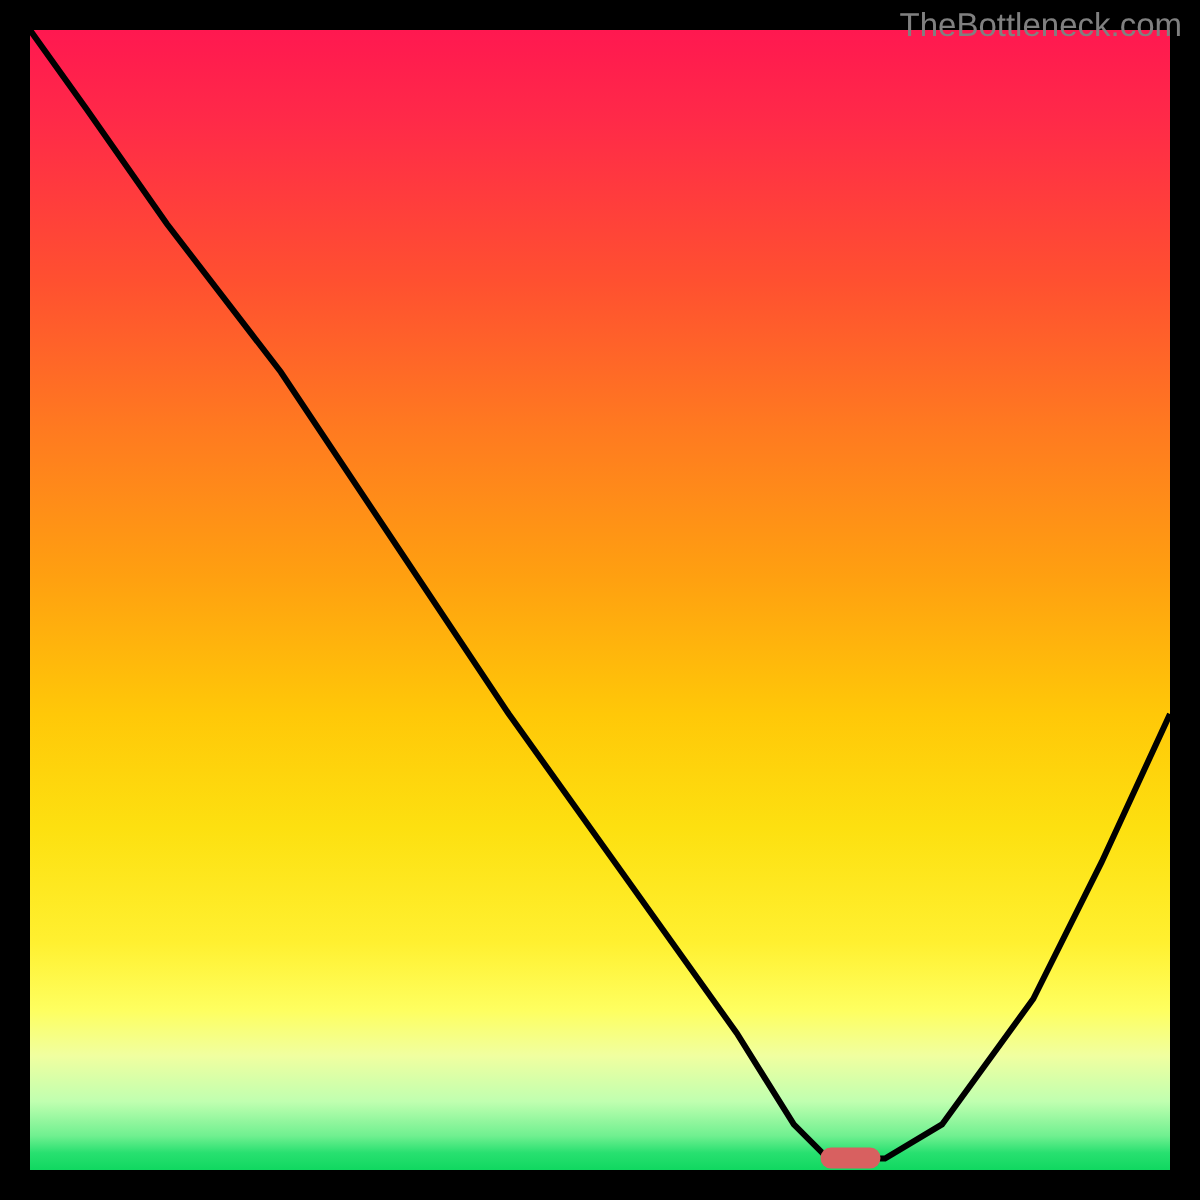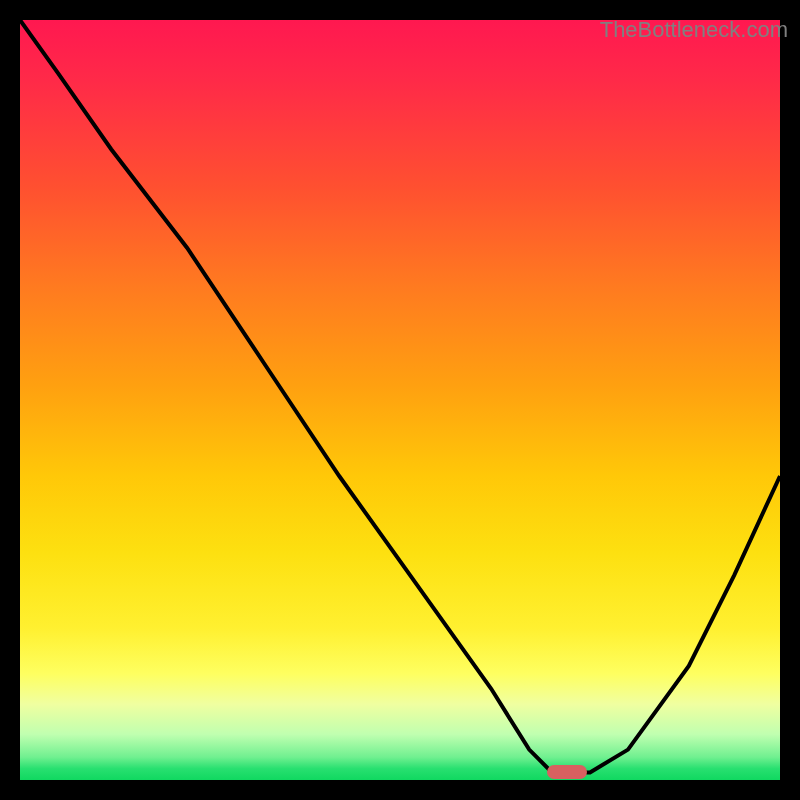--- a/index.html
+++ b/index.html
@@ -40,21 +40,20 @@
     );
   }
   .watermark {
     position: absolute;
     top: 4px;
     right: 12px;
     font-family: Arial, sans-serif;
     font-size: 22px;
     color: #808080;
     z-index: 10;
-    margin-top: 13px;
   }
   .curve-svg {
     position: absolute;
     left: 0;
     top: 0;
     width: 760px;
     height: 760px;
   }
   .marker {
     position: absolute;

